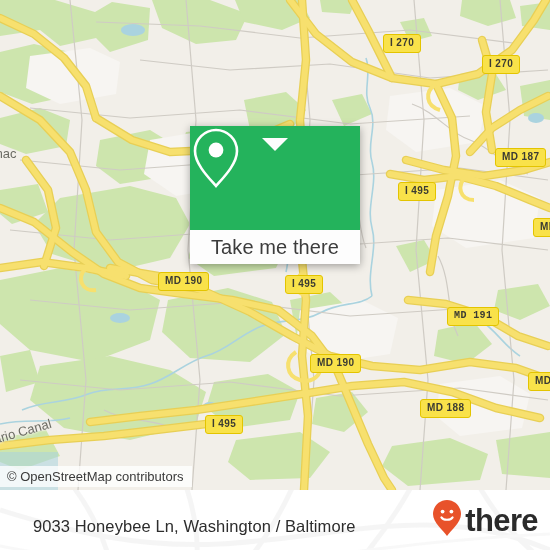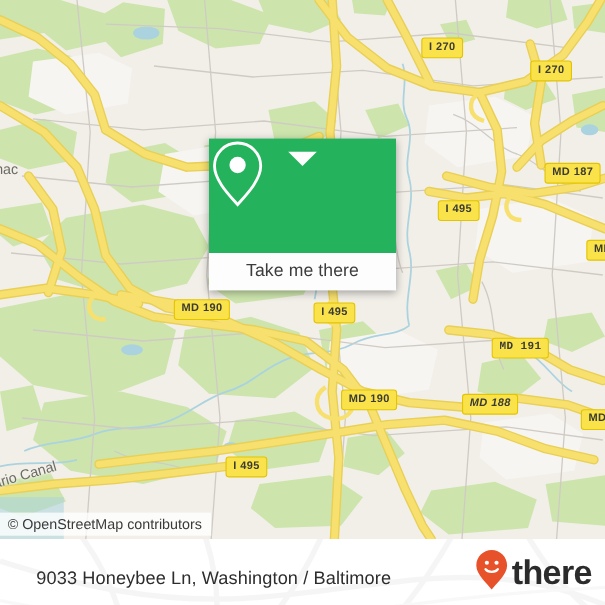--- a/index.html
+++ b/index.html
@@ -57,21 +57,21 @@
   }
   .callout-top{
     height:104px;background:#24b35c;
     display:flex;align-items:center;justify-content:center;
   }
   .callout-bottom{
     height:34px;background:#fdfdfd;
     display:flex;align-items:center;justify-content:center;
   }
   .callout-label{
-    color:#3c3c3c;font-size:16px;letter-spacing:.1px;
+    color:#3c3c3c;font-size:20px;letter-spacing:.1px;
   }
   .callout-tail{
     position:absolute;left:50%;transform:translateX(-50%);
     top:138px;width:0;height:0;
     border-left:13px solid transparent;
     border-right:13px solid transparent;
     border-top:13px solid #fdfdfd;
   }
   .pin-icon svg{display:block;}
 
@@ -253,21 +253,21 @@
 
     <div class="shield" style="left:383px;top:34px;">I 270</div>
     <div class="shield" style="left:482px;top:55px;">I 270</div>
     <div class="shield" style="left:495px;top:148px;">MD 187</div>
     <div class="shield" style="left:398px;top:182px;">I 495</div>
     <div class="shield" style="left:533px;top:218px;">MD</div>
     <div class="shield" style="left:158px;top:272px;">MD 190</div>
     <div class="shield" style="left:285px;top:275px;">I 495</div>
     <div class="shield" style="left:447px;top:307px;font-family:Liberation Mono, monospace;">MD 191</div>
     <div class="shield" style="left:310px;top:354px;">MD 190</div>
-    <div class="shield" style="left:420px;top:358px;font-style:italic;">MD 188</div>
+    <div class="shield" style="left:420px;top:399px;">MD 188</div>
     <div class="shield" style="left:528px;top:372px;">MD</div>
     <div class="shield" style="left:205px;top:415px;">I 495</div>
 
     <div class="callout">
       <div class="callout-top">
         <span class="pin-icon">
           <svg width="52" height="64" viewBox="0 0 52 64">
             <path d="M26,4 C14.4,4 5,13.4 5,25 C5,38.5 20,53 26,60 C32,53 47,38.5 47,25 C47,13.4 37.6,4 26,4 Z" fill="none" stroke="#ffffff" stroke-width="2.6"></path>
             <circle cx="26" cy="24" r="7.4" fill="#ffffff"></circle>
           </svg>

